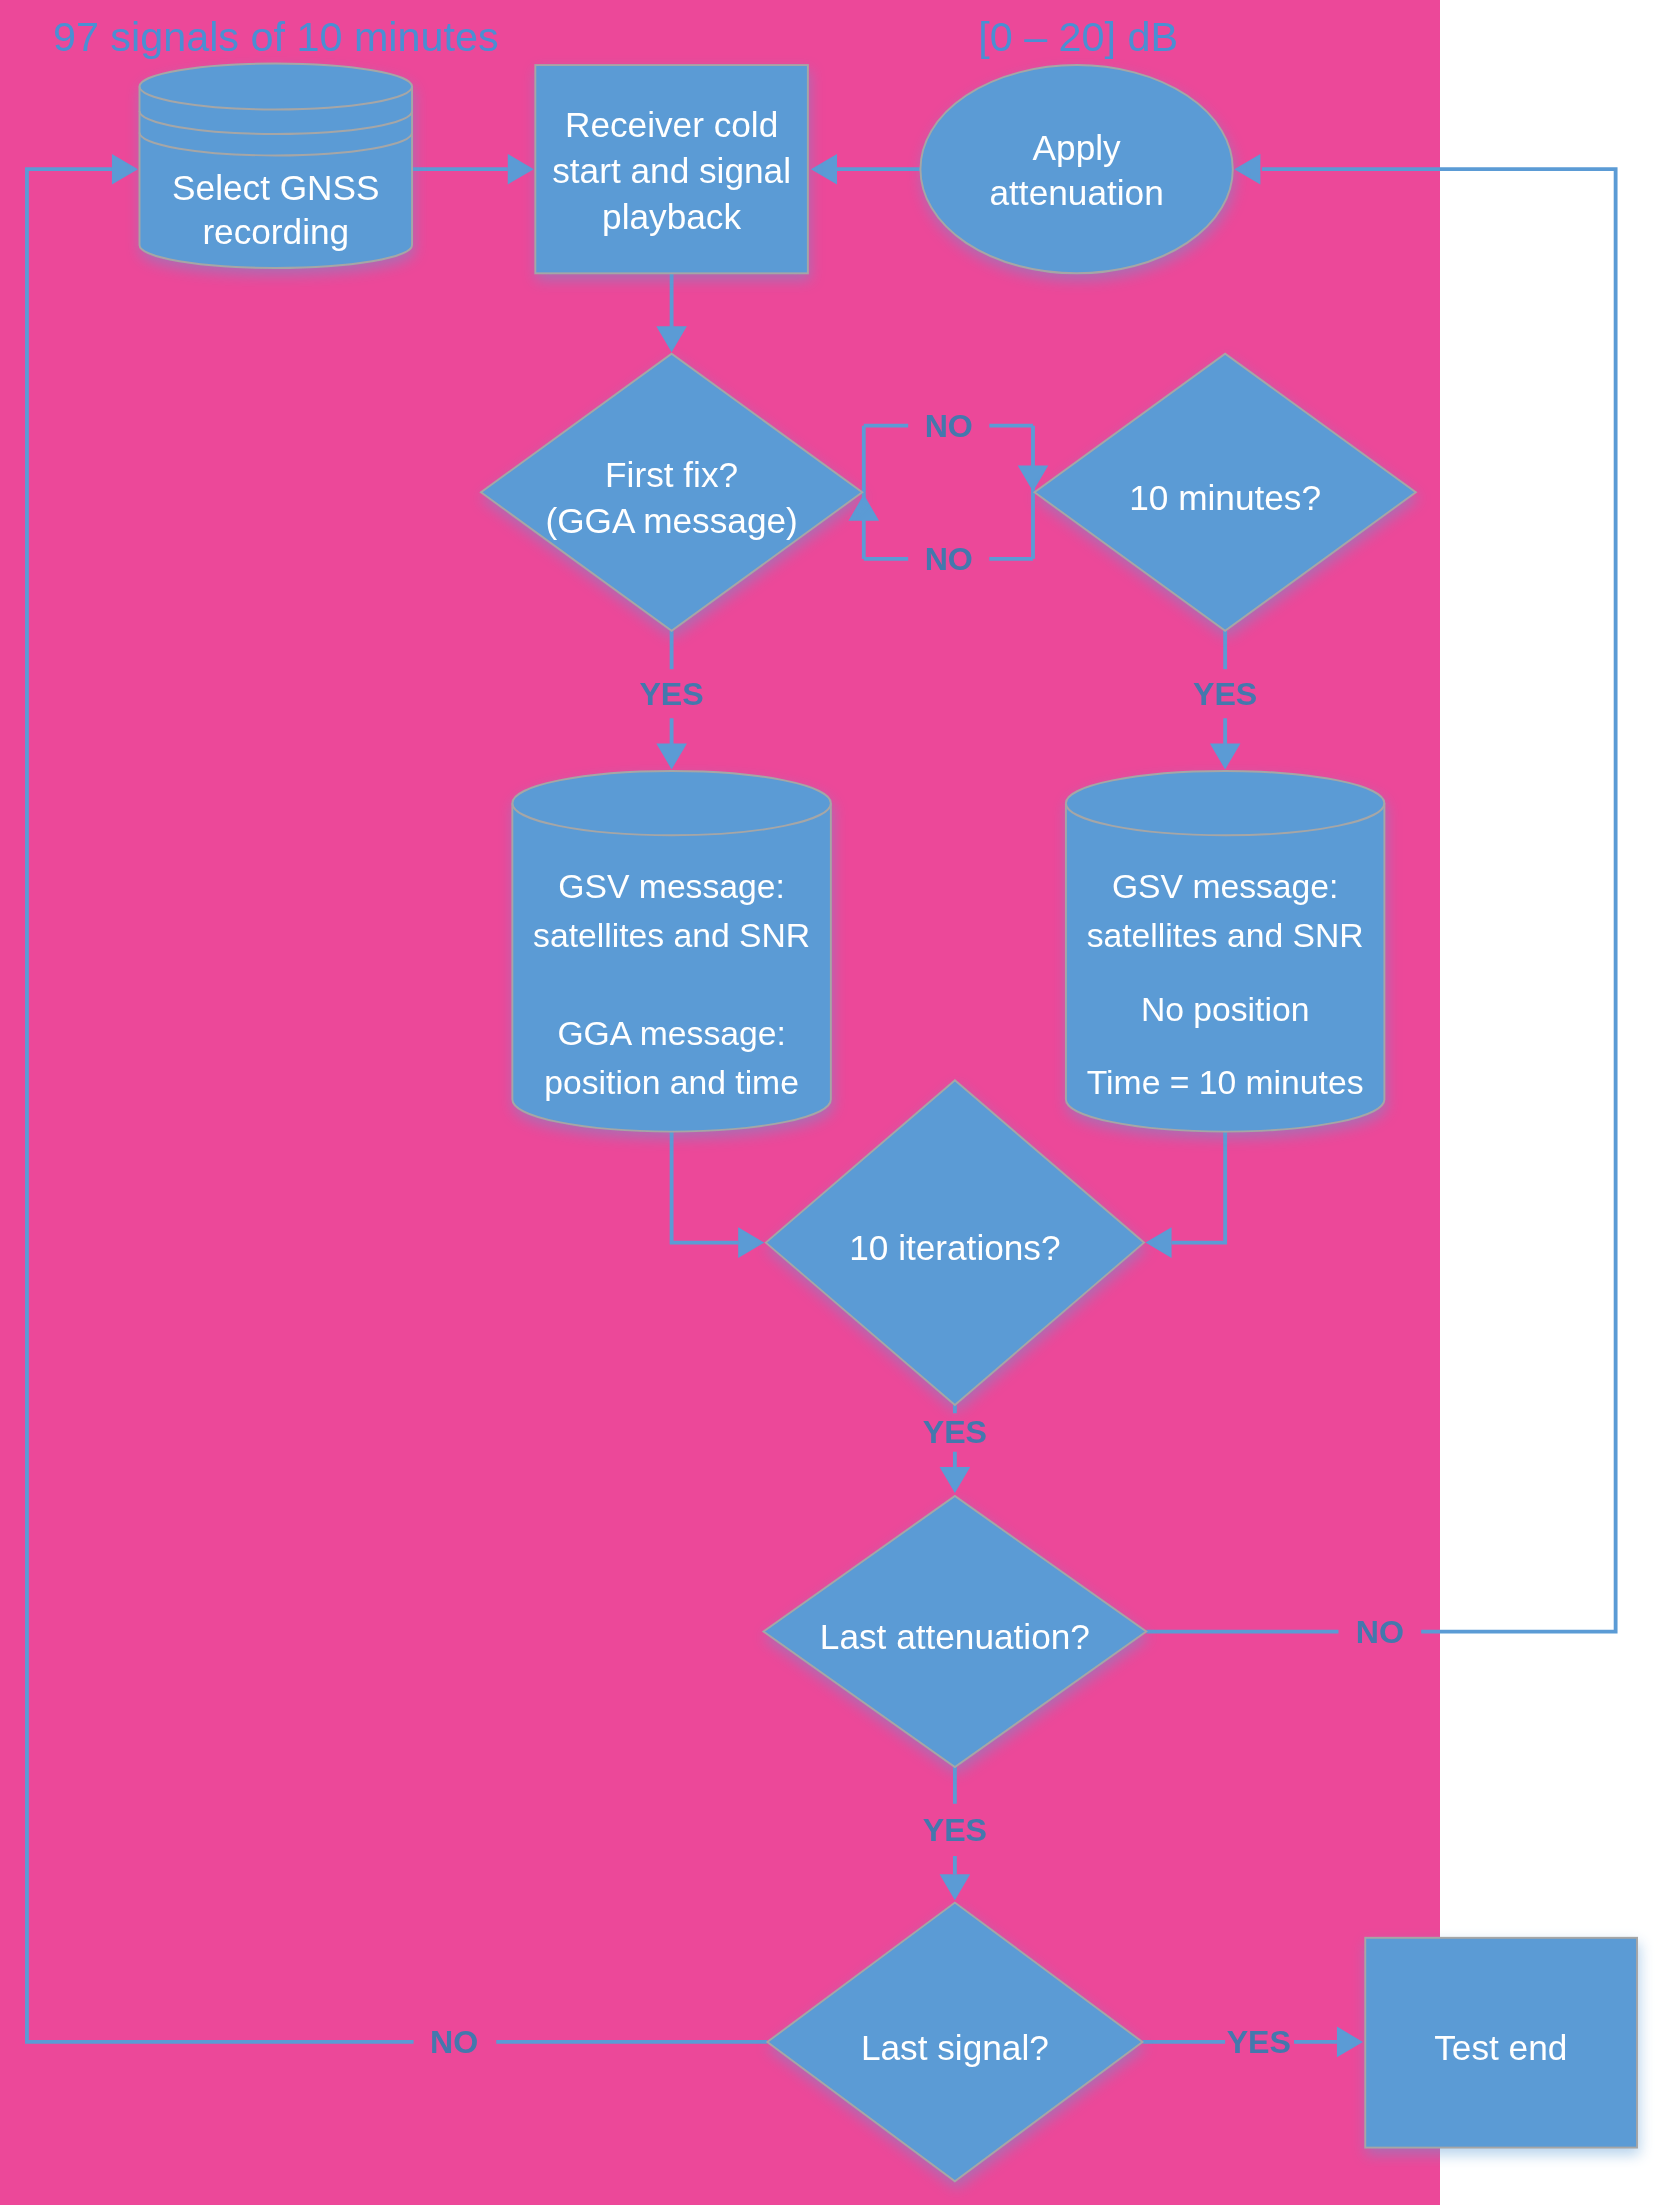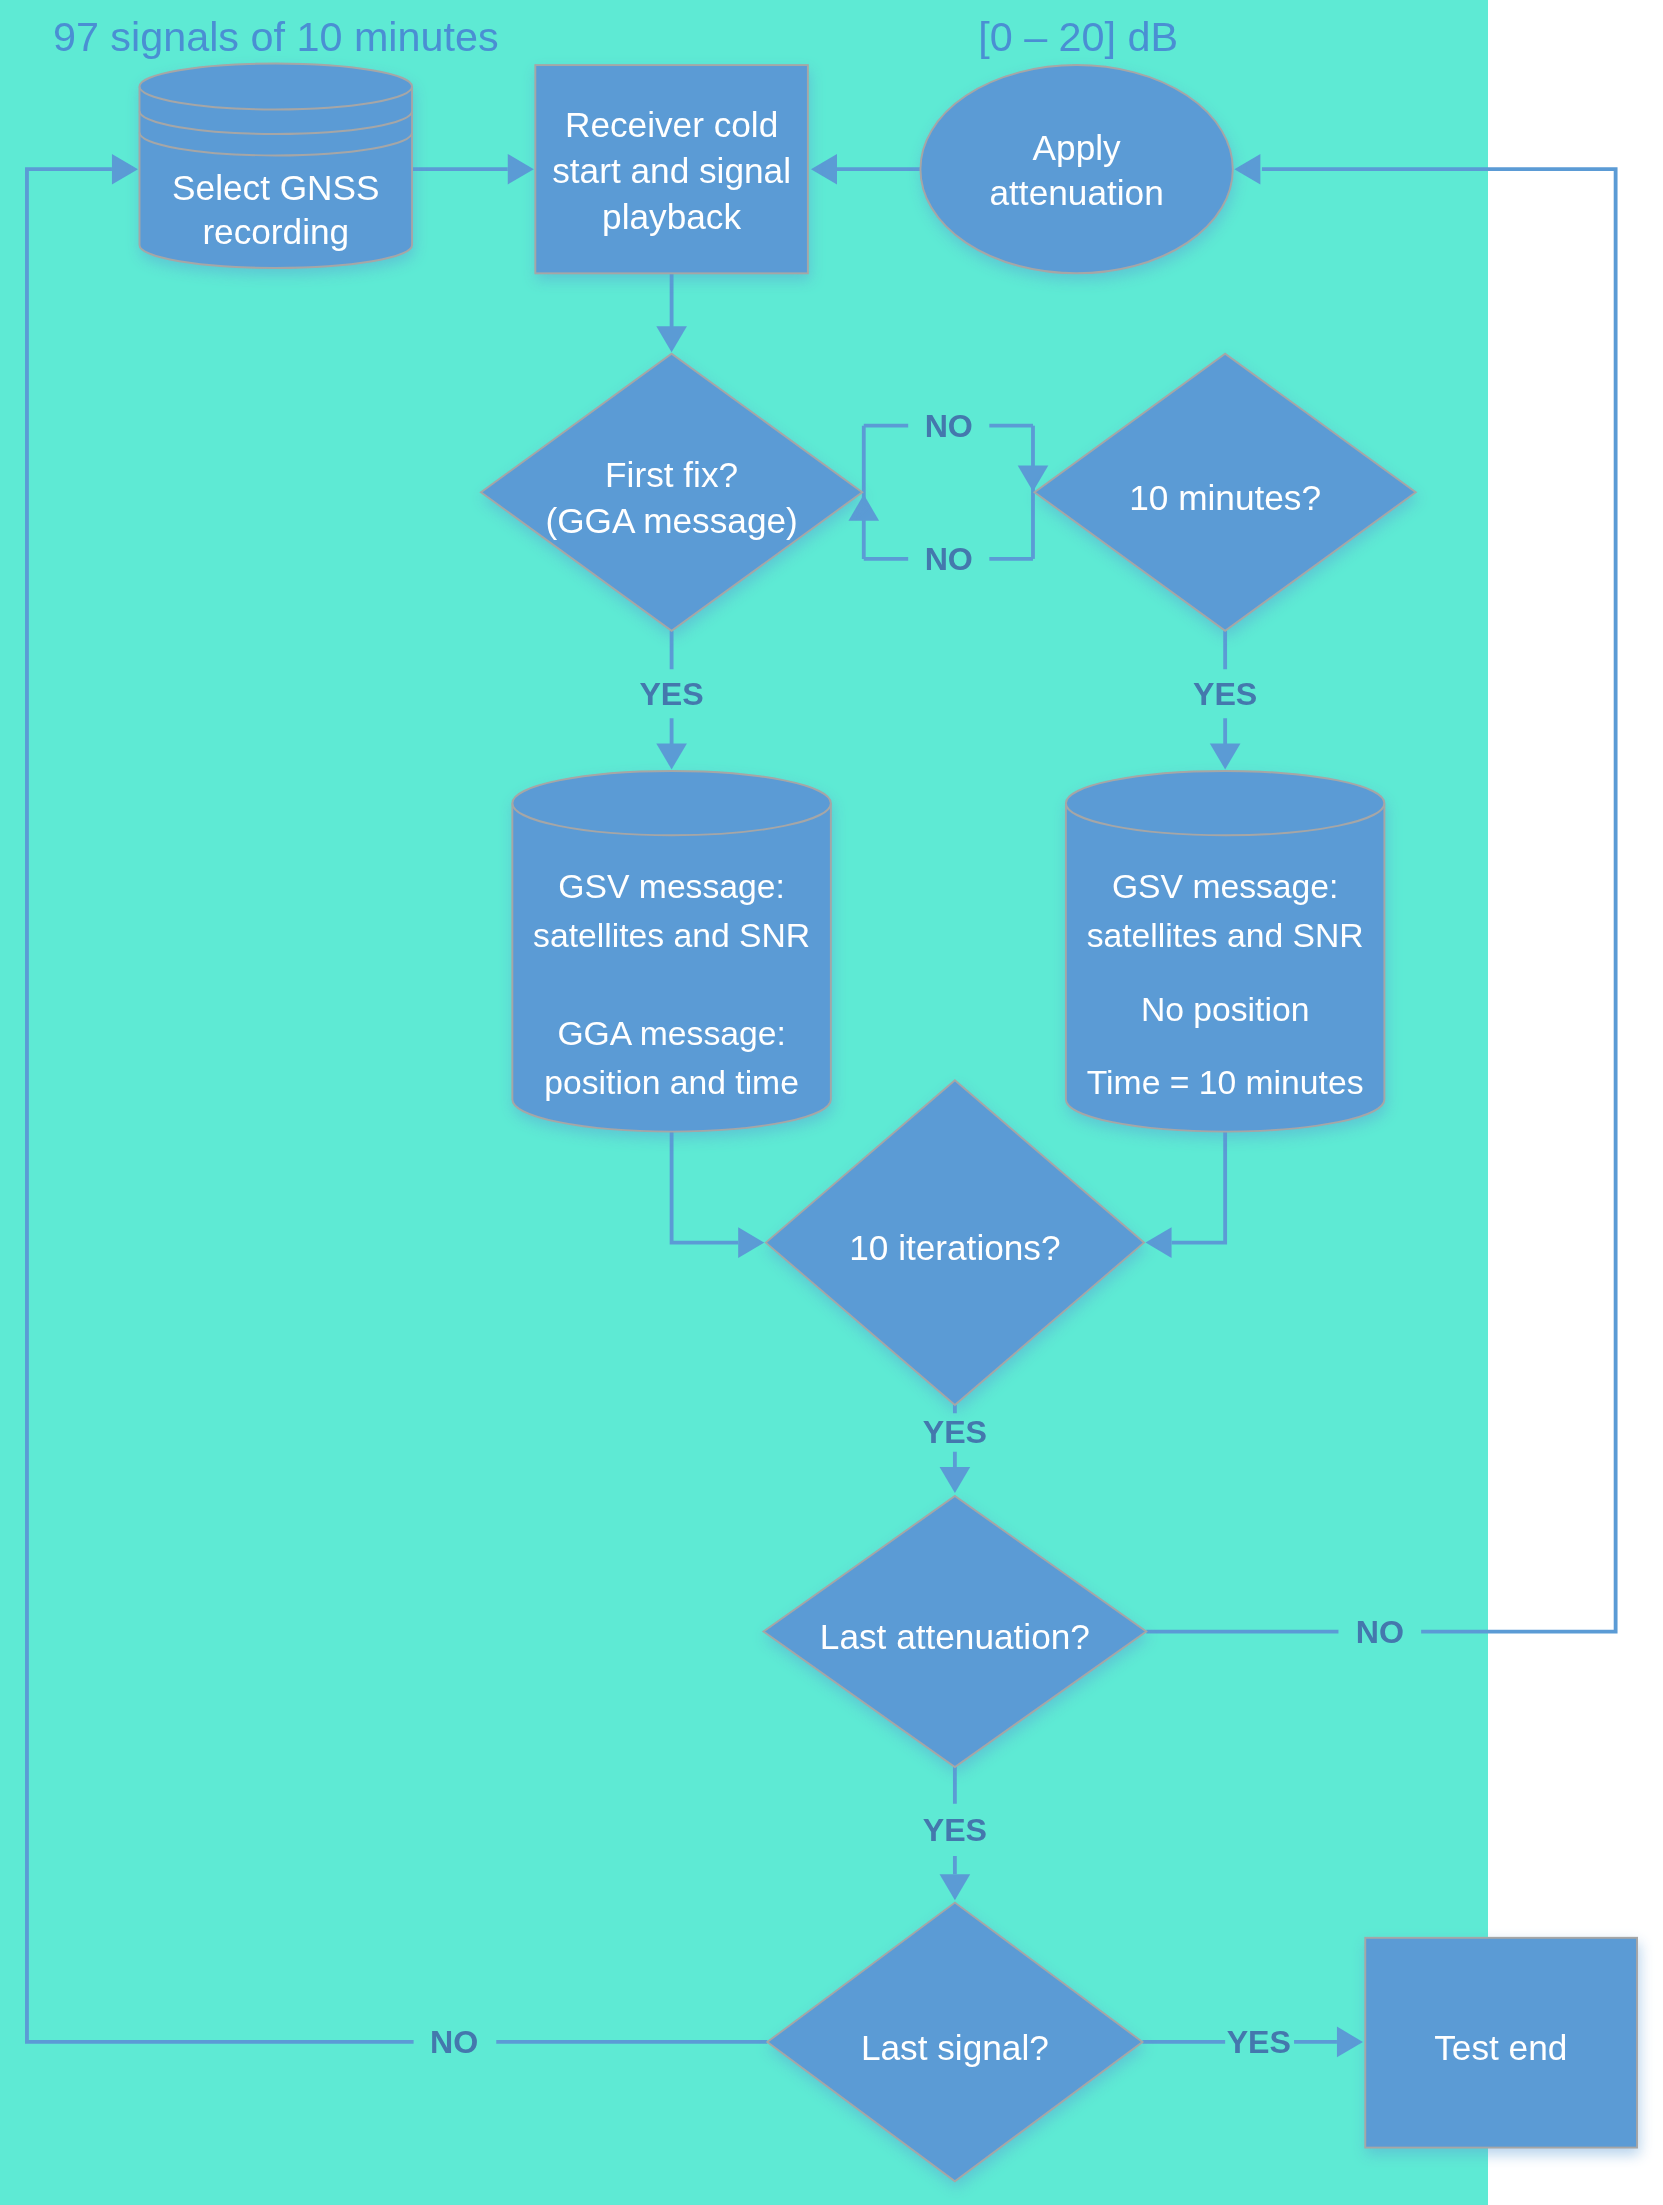--- a/index.html
+++ b/index.html
@@ -1,22 +1,21 @@
 <!DOCTYPE html>
 <html style="--shape-fill: #5b9bd5; --shape-stroke: #a6a6a6; --line: #5b9bd5; --label: #4478ad; --caption: #4a8fd3; --node-text: #ffffff;font-size:12.3px"><head>
 <meta charset="utf-8">
 <style>
   html, body { margin: 0; padding: 0; background: #ffffff; }
   .canvas {
     position: relative;
     width: 1440px;
     height: 2205px;
-    background: #5eead4;
+    background: #ec4899;
     font-family: "Liberation Sans", sans-serif;
-    padding-left: 48px;
   }
   svg { position: absolute; left: 0; top: 0; }
 
   .edge {
     stroke: var(--line, #5b9bd5);
     stroke-width: 5;
     fill: none;
   }
   .arrowhead {
     fill: var(--line, #5b9bd5);

